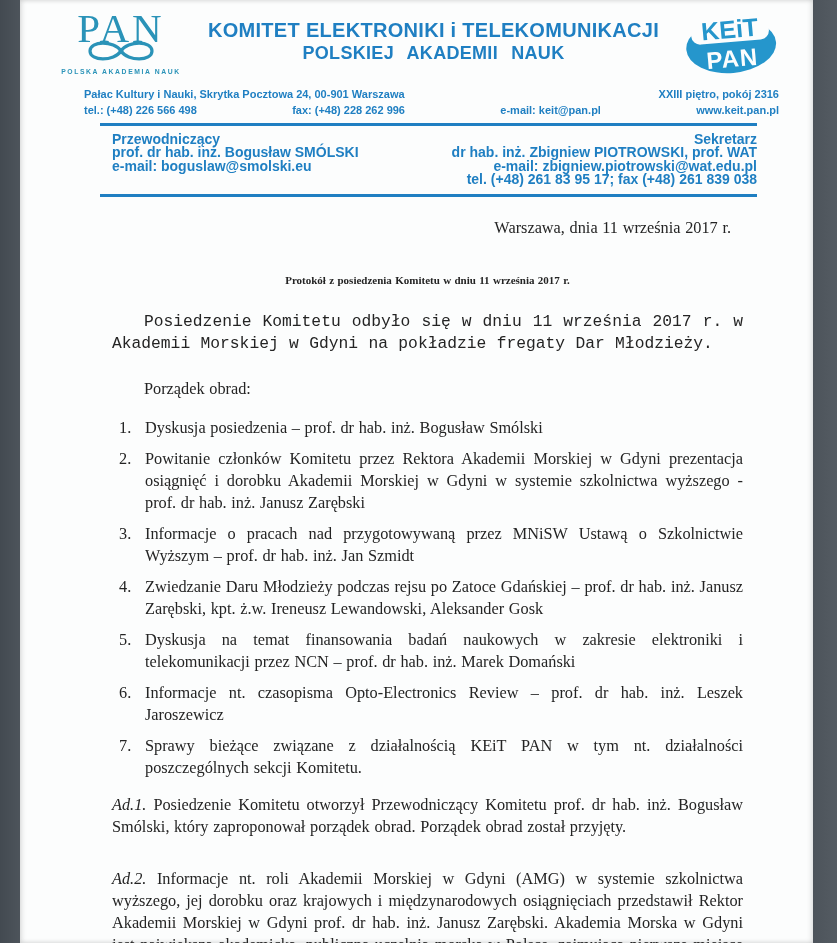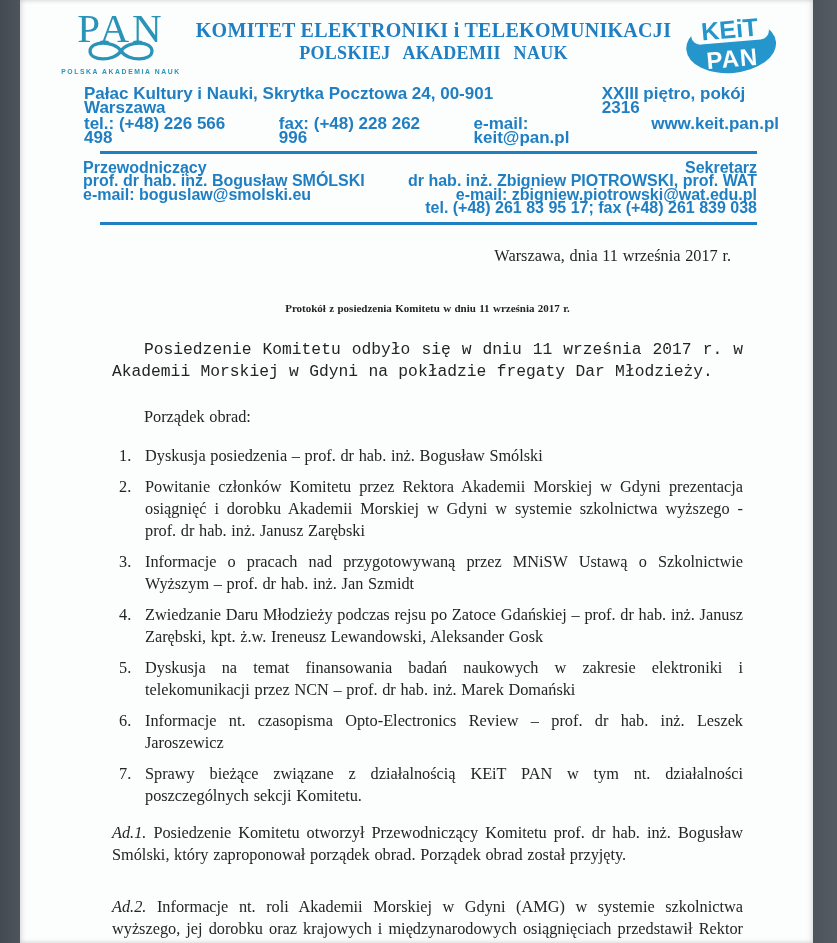--- a/index.html
+++ b/index.html
@@ -14,35 +14,35 @@
            box-shadow: inset 2px 0 5px rgba(0,0,0,.12), inset -2px 0 5px rgba(0,0,0,.10); }
 
   
   .letterhead { padding:8px 34px 0 38px; }
   .lh-row { display:flex; align-items:flex-start; }
   .pan-logo { width:126px; text-align:center; color:#2a93b8; flex:0 0 auto; }
   .pan-acronym { font-family:"Liberation Serif", serif; font-size:41px; line-height:40px;
                  letter-spacing:3px; font-weight:500; }
   .pan-infinity { margin-top:-9px; }
   .pan-caption { font-size:6.8px; letter-spacing:1.6px; margin-top:1px; color:#2a93b8; font-weight:bold; }
-  .lh-title { flex:1 1 auto; text-align:center; color:#1f7fc2; font-weight:bold; padding-top:11px;font-family:Liberation Serif, serif; }
+  .lh-title { flex:1 1 auto; text-align:center; color:#1f7fc2; font-weight:bold; padding-top:11px; }
   .lh-title .t1 { font-size:20px; letter-spacing:.3px; line-height:23px; }
   .lh-title .t2 { font-size:18px; letter-spacing:.3px; word-spacing:8px; line-height:23px; }
   .keit-badge { width:96px; flex:0 0 auto; padding-top:3px; }
-  .lh-address, .lh-contact { display:flex; justify-content:flex-start; color:#1f7fc2;
-                             font-weight:bold; font-size:17px; line-height:14px; padding-left:26px; }
+  .lh-address, .lh-contact { display:flex; justify-content:space-between; color:#1f7fc2;
+                             font-weight:bold; font-size:11px; line-height:14px; padding-left:26px; }
   .lh-address { margin-top:6px; gap:46px; }
   .lh-contact { margin-top:2px; gap:37px; }
 
   .rule { height:3px; background:#1f7fc2; margin-left:80px; margin-right:56px; }
   .rule.top { margin-top:6px; }
 
   .officers { display:flex; justify-content:space-between; align-items:flex-start;
-              padding:7px 56px 7px 63px; color:#1f7fc2; font-weight:bold;
-              font-size:16px; line-height:13.4px; }
+              padding:7px 56px 7px 92px; color:#1f7fc2; font-weight:bold;
+              font-size:14px; line-height:13.4px; }
   .officers .secretary { text-align:right; }
 
   
   .docbody { font-family:"Liberation Serif", serif; color:#242424;
              font-size:16.3px; line-height:22px; padding:0 70px 0 92px; word-spacing:.6px; }
   .dateline   { margin:20px 12px 0 0; text-align:right; }
   .doc-title  { font-size:11px; font-weight:bold; text-align:center; margin-top:30px; }
   .indent     { text-indent:32px; }
   .intro      { margin-top:20px; text-align:justify;font-family:Liberation Mono, monospace; }
   .agenda-heading { margin-top:23px; }

